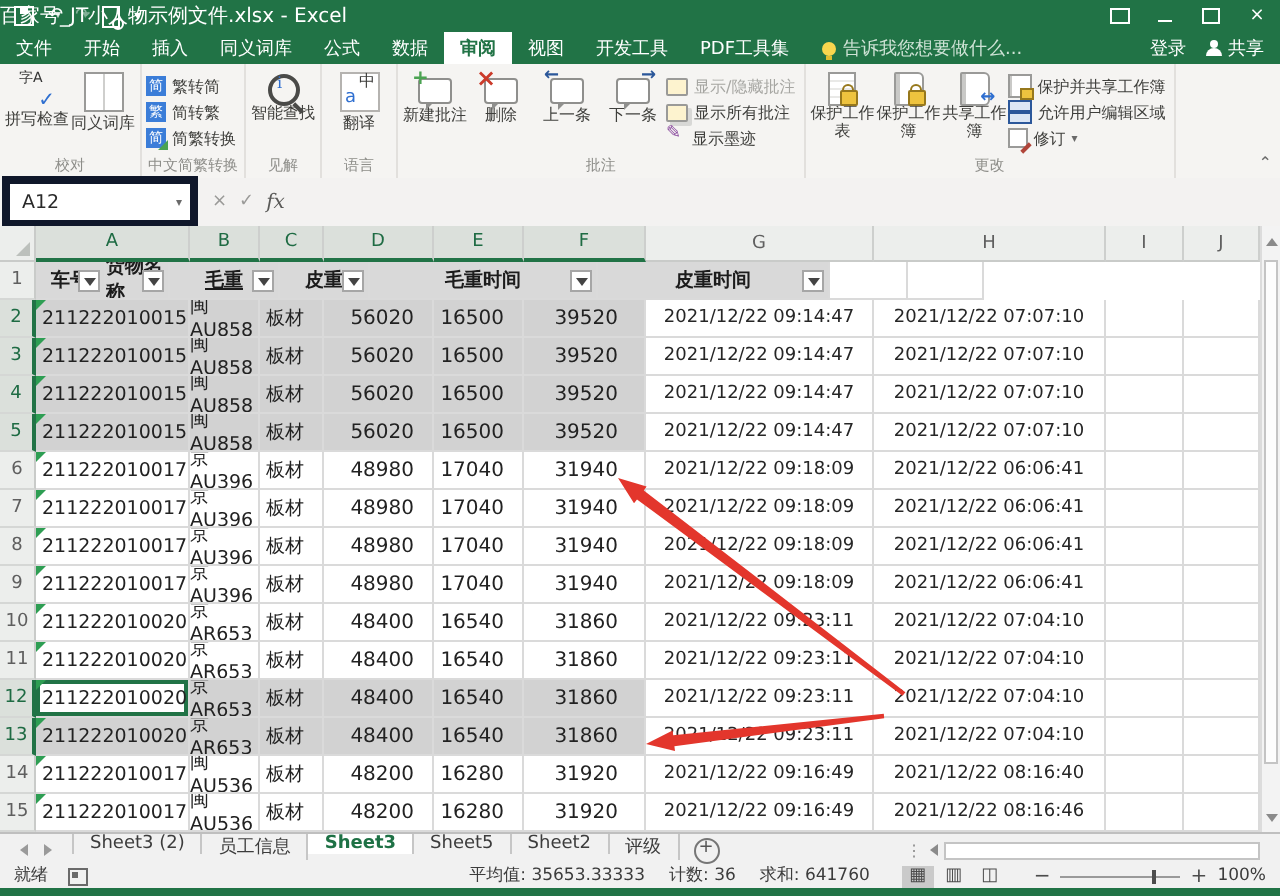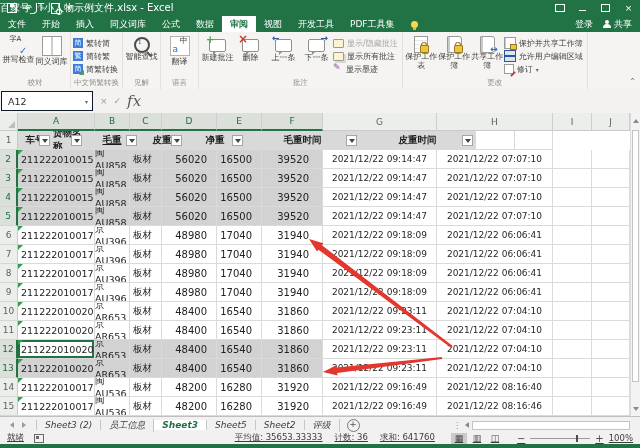--- a/index.html
+++ b/index.html
@@ -88,24 +88,24 @@
   .ic-call{box-shadow:2px 2px 0 #d8d8d6;}
   .ic-ink::before{content:"✎";position:absolute;left:0;top:-2px;font-size:9px;color:#8a4a9e;}
   .ic-psbook{border:1px solid #9a9a98;background:#fff;box-shadow:inset 1px 0 0 #c9c9c7;}
   .ic-psbook::after{content:"";position:absolute;right:-2px;bottom:-2px;width:5px;height:4px;background:#eec33e;border:1px solid #97781c;}
   .ic-allow{border:1px solid #2b579a;background:linear-gradient(0deg,#dbe6f5 0 4px,#2b579a 4px 6px,#dbe6f5 6px);}
   .ic-track::before{content:"";position:absolute;inset:0;border:1px solid #9a9a98;background:#fff;}
   .ic-track::after{content:"";position:absolute;right:-2px;bottom:-1px;width:6px;height:2px;background:#b0453a;transform:rotate(-45deg);}
 
   
   .fbar{position:absolute;top:89px;left:0;right:0;height:24px;background:#f3f2f1;display:flex;align-items:center;}
-  .namebox{width:84px;height:18px;margin-left:1px;background:#fff;border:1px solid #0f172a;display:flex;align-items:center;font-size:9.5px;color:#2a2a2a;padding-left:6px;}
+  .namebox{width:84px;height:18px;margin-left:1px;background:#fff;border:4px solid #0f172a;display:flex;align-items:center;font-size:9.5px;color:#2a2a2a;padding-left:6px;}
   .nb-caret{margin-left:auto;padding-right:4px;font-size:6px;color:#6a6a6a;}
   .fx-area{display:flex;align-items:center;gap:6px;padding:0 7px;color:#9a9a98;font-size:9px;}
-  .fx{font-family:"DejaVu Serif",serif;font-style:italic;color:#5a5a58;font-size:15px;}
+  .fx{font-family:"DejaVu Serif",serif;font-style:italic;color:#5a5a58;font-size:10px;}
   .finput{flex:1;height:18px;background:#fff;border:1px solid #d2d0ce;display:flex;align-items:center;font-size:9.5px;color:#2a2a2a;padding-left:5px;margin-right:1px;}
 
   
   .sheet{position:absolute;top:113px;left:0;width:640px;height:303px;background:#fff;overflow:hidden;}
   .colhdr{display:flex;height:18px;}
   .corner{width:18px;height:18px;background:#eceeec;border-right:1px solid #c9cbc9;border-bottom:1px solid #c9cbc9;position:relative;box-sizing:border-box;}
   .corner::after{content:"";position:absolute;right:2px;bottom:2px;border-left:7px solid transparent;border-bottom:7px solid #bcc0bc;}
   .colcell{height:18px;background:#eceeec;border-right:1px solid #cdcfcd;border-bottom:1px solid #c9cbc9;
            display:flex;align-items:center;justify-content:center;font-size:9px;color:#5f5f5f;box-sizing:border-box;}
   .colcell.csel{background:#dbe0db;border-bottom:2px solid #217346;color:#1e6b43;}
@@ -151,21 +151,21 @@
   .addsheet{display:flex;align-items:center;padding:0 7px;}
   .addsheet .plus{width:11px;height:11px;border:1px solid #767676;border-radius:50%;color:#555;
                   font-size:9px;line-height:9px;text-align:center;}
   .hscroll{margin-left:auto;display:flex;align-items:center;gap:3px;padding-right:10px;}
   .hs-dots{color:#8a8a8a;font-size:8px;letter-spacing:1px;}
   .hs-la{border-top:3px solid transparent;border-bottom:3px solid transparent;border-right:4px solid #8a8a8a;}
   .hs-track{width:158px;height:9px;background:#fff;border:1px solid #c4c4c4;box-sizing:border-box;}
 
   
   .statusbar{position:absolute;top:432px;left:0;right:0;height:12px;background:#f1f1f1;display:flex;align-items:center;
-             font-size:8.5px;color:#3c3c3c;padding:0 7px;gap:10px;box-sizing:border-box;text-decoration:underline;}
+             font-size:8.5px;color:#3c3c3c;padding:0 7px;gap:10px;box-sizing:border-box;}
   .macroicon{width:8px;height:7px;border:1px solid #6a6a6a;position:relative;}
   .macroicon::after{content:"";position:absolute;left:1px;top:1px;width:3px;height:3px;background:#6a6a6a;}
   .aggs{margin-left:auto;display:flex;gap:12px;}
   .viewicons{display:flex;gap:2px;margin-left:6px;}
   .vicon{width:16px;height:11px;display:flex;align-items:center;justify-content:center;font-size:9px;color:#4c4c4c;}
   .vicon.selv{background:#cacaca;}
   .zoomctl{display:flex;align-items:center;gap:5px;margin-left:4px;}
   .zline{width:60px;height:1px;background:#9a9a9a;position:relative;}
   .zthumb{position:absolute;left:46px;top:-3px;width:2px;height:7px;background:#4c4c4c;}
   .zsign{font-size:10px;color:#4c4c4c;}
@@ -207,20 +207,21 @@
         <div class="mtab">同义词库</div>
         <div class="mtab">公式</div>
         <div class="mtab">数据</div>
         <div class="mtab active">审阅</div>
         <div class="mtab">视图</div>
         <div class="mtab">开发工具</div>
         <div class="mtab">PDF工具集</div>
       </div>
     <div class="tellme">
       <span class="bulb"></span>
+      <span>告诉我您想要做什么...</span>
     </div>
     <div class="acct">
       <span>登录</span>
       <span style="display:flex;align-items:center;gap:3px;">
         <span class="person"></span>
         <span>共享</span>
       </span>
     </div>
   </div>
 
@@ -373,21 +374,20 @@
         <div class="colcell" style="width: 39px;">I</div>
         <div class="colcell" style="width: 38px;">J</div>
       </div>
     <div class="gridrows" id="grid-rows">
         <div class="grow">
           <div class="rowhdr">1</div>
           <div class="cell hdrc" style="width: 35px;">车号<span class="filterbtn"></span></div>
           <div class="cell hdrc" style="width: 32px;">货物名称<span class="filterbtn"></span></div>
           <div class="cell hdrc" style="width: 55px; text-decoration: underline;">毛重<span class="filterbtn"></span></div>
           <div class="cell hdrc" style="width: 45px;">皮重<span class="filterbtn"></span></div>
-          <div class="cell hdrc" style="width: 61px;">净重<span class="filterbtn"></span></div>
           <div class="cell hdrc" style="width: 114px;">毛重时间<span class="filterbtn"></span></div>
           <div class="cell hdrc" style="width: 116px;">皮重时间<span class="filterbtn"></span></div>
           <div class="cell" style="width: 39px;"></div>
           <div class="cell" style="width: 38px;"></div>
         </div>
         <div class="grow">
           <div class="rowhdr rsel">2</div>
           <div class="cell al sel" style="width: 77px;">
             <span class="tri"></span>
             <span>2112220100151</span>
@@ -812,21 +812,21 @@
       <div class="vs-thumb"></div>
       <div class="vs-down"></div>
     </div>
   </div>
 
   <div class="tabbar">
     <div class="navarrows">
       <span class="na na-l"></span>
       <span class="na na-r"></span>
     </div>
-    <div id="sheet-tabs" style="display:flex;align-items:center;font-style:italic;">
+    <div id="sheet-tabs" style="display:flex;align-items:flex-start;">
         <div class="stab">Sheet3 (2)</div>
         <div class="stab">员工信息</div>
         <div class="stab active">Sheet3</div>
         <div class="stab">Sheet5</div>
         <div class="stab">Sheet2</div>
         <div class="stab">评级</div>
       </div>
     <div class="addsheet">
         <span class="plus">+</span>
       </div>

